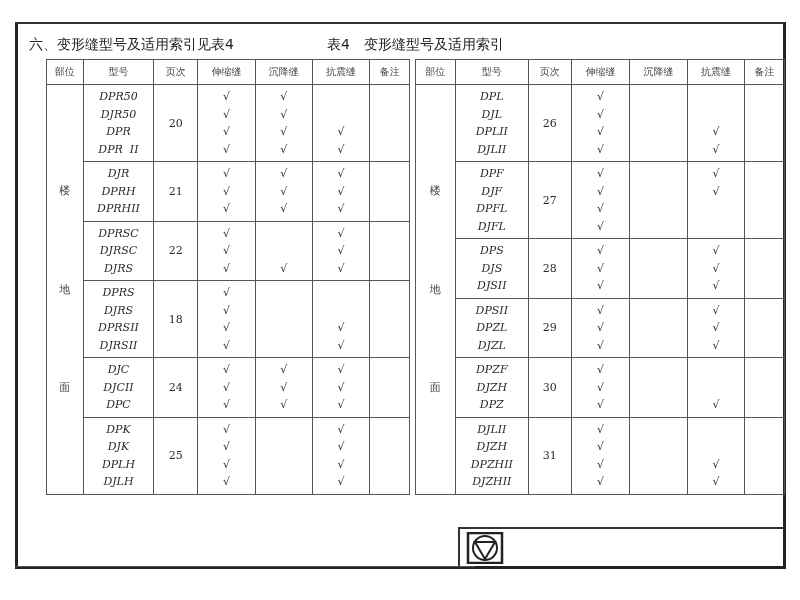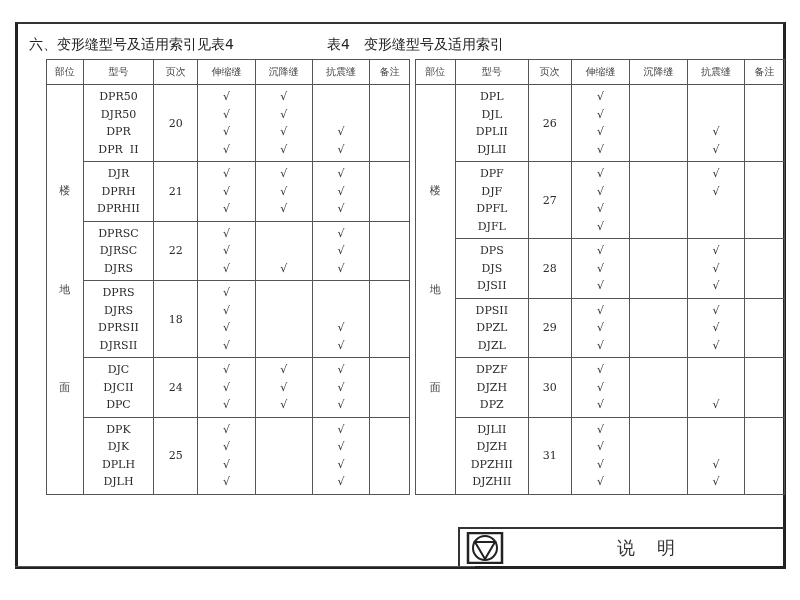--- a/index.html
+++ b/index.html
@@ -30,21 +30,21 @@
   }
   table.idx th {
     height: 24px; font-weight: normal; font-size: 10px;
     font-family: Liberation Sans, sans-serif; color: #444; margin-top: 8px;
   }
   table.idx td.loc {
     font-family: "DejaVu Sans", "Liberation Sans", sans-serif; font-size: 11px; color: #444;
   }
   .loc-stack { display: flex; flex-direction: column; justify-content: space-around; height: 100%; }
   .loc-stack span { display: block; }
-  .cell-lines { display: flex; flex-direction: column; justify-content: center; padding: 3px 0; }
+  .cell-lines { display: flex; flex-direction: column; justify-content: center; padding: 3px 0; font-style: italic; }
   .cell-lines span { display: block; height: 17.5px; line-height: 17.5px; white-space: pre; }
   .check { font-size: 11px; color: #333; }
   #tbl-left { left: 46px; top: 59px; width: 364px; }
   #tbl-right { left: 415px; top: 59px; width: 370px; }
   .titleblock {
     position: absolute; left: 458px; top: 527px; width: 326px; height: 39px;
     border-top: 2px solid #333; border-left: 2px solid #333; box-sizing: border-box;
     display: flex;
   }
   .tb-logo { width: 50px; display: flex; align-items: center; justify-content: center; }
@@ -542,14 +542,13 @@
 
 <div class="tb-line"></div>
 <div class="titleblock">
   <div class="tb-logo">
     <svg width="38" height="32" viewBox="0 0 38 32">
       <rect x="2" y="1" width="34" height="30" fill="none" stroke="#222" stroke-width="2.5"></rect>
       <circle cx="19" cy="16" r="12" fill="none" stroke="#222" stroke-width="2"></circle>
       <polygon points="9,10 29,10 19,27" fill="none" stroke="#222" stroke-width="2"></polygon>
     </svg>
   </div>
-  <div class="tb-title">说明</div>
 </div>
 
 </body></html>

